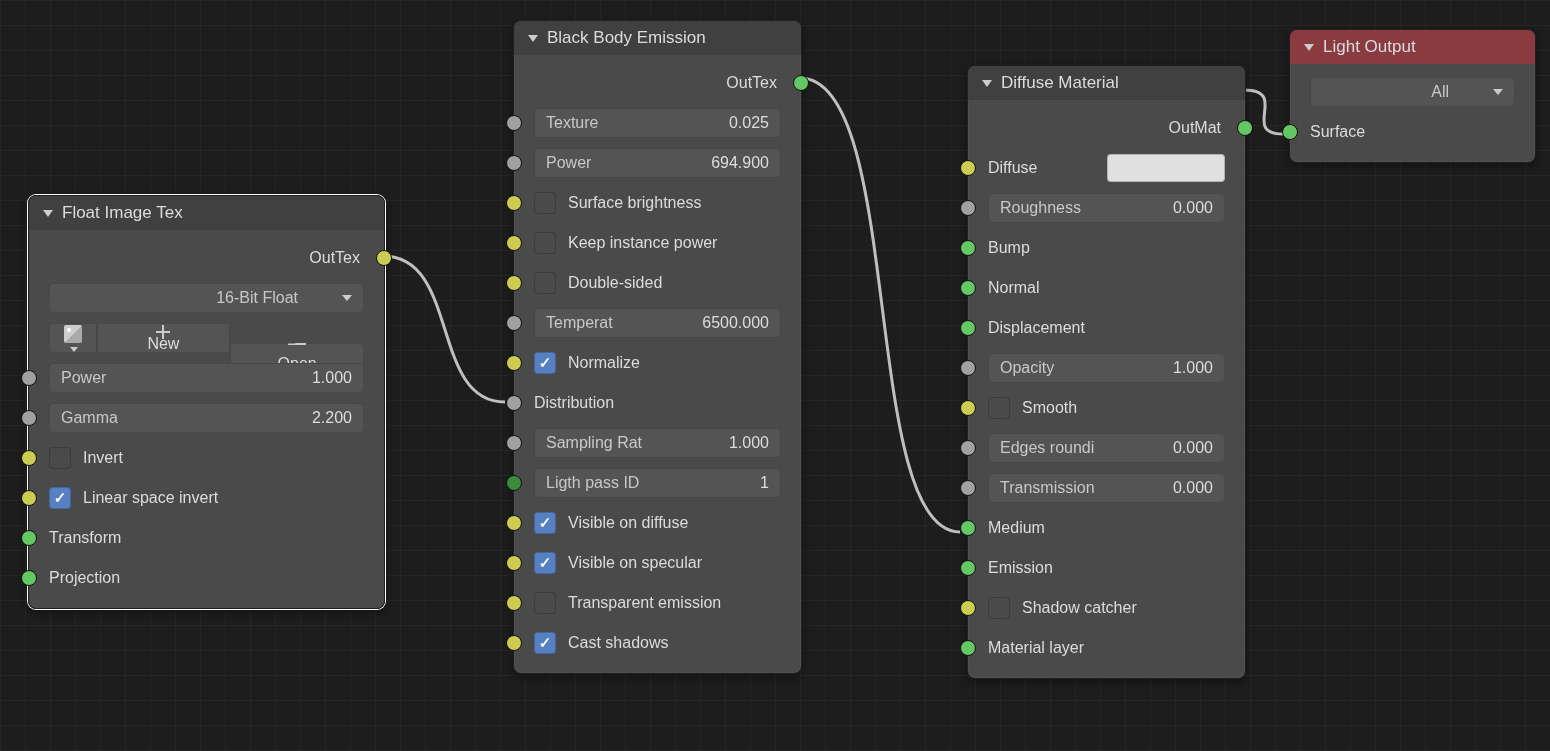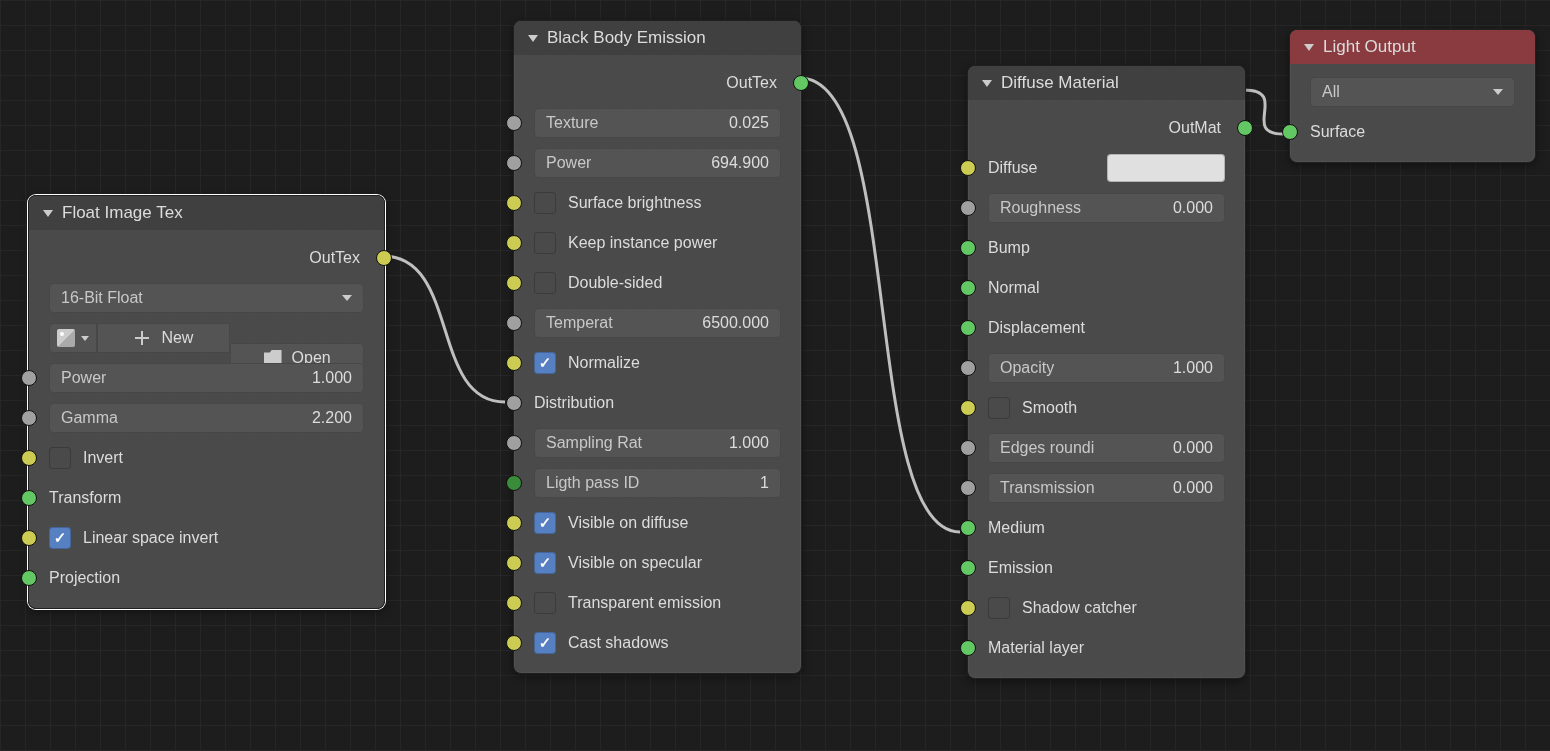--- a/index.html
+++ b/index.html
@@ -82,21 +82,21 @@
     background: var(--field-bg);
     border-radius:5px;
     height:30px;
     display:flex;align-items:center;
     padding:0 12px;
     justify-content:space-between;
     box-shadow: inset 0 0 0 1px rgba(0,0,0,0.15);
   }
   .field .fname{color:var(--text-dim);white-space:nowrap;overflow:hidden;}
   .field .fval{color:var(--text);white-space:nowrap;}
-  .field.select{justify-content:space-between;}
+  .field.select{justify-content:flex-end;gap:44px;}
   .chev{width:0;height:0;border-left:5px solid transparent;border-right:5px solid transparent;border-top:6px solid #ccc;}
 
   .check{
     width:22px;height:22px;border-radius:4px;
     background: var(--field-bg-dark);
     margin-right:12px;
     display:flex;align-items:center;justify-content:center;
     box-shadow: inset 0 0 0 1px rgba(0,0,0,0.2);
   }
   .check.on{background: var(--accent);}
@@ -106,20 +106,21 @@
     width:118px;height:28px;border-radius:4px;background:var(--swatch-white);
     box-shadow: inset 0 0 0 1px rgba(0,0,0,0.2);
   }
 
   .btnrow{display:flex;gap:0;padding:0 20px;height:40px;align-items:center;}
   .btn{
     background: var(--field-bg);
     height:30px;display:flex;align-items:center;justify-content:center;
     box-shadow: inset 0 0 0 1px rgba(0,0,0,0.15);
     color:var(--text);
+    flex-direction:column;
   }
   .btn.img{border-radius:5px 0 0 5px;width:48px;gap:4px;}
   .btn.mid{width:135px;gap:10px;}
   .btn.open{border-radius:0 5px 5px 0;width:135px;gap:10px;margin-top:40px;}
   .ico{width:18px;height:18px;display:inline-block;}
   .ico-img{background:linear-gradient(135deg,#ccc 50%,#aaa 50%);border-radius:2px;position:relative;}
   .ico-img::after{content:"";position:absolute;width:4px;height:4px;background:#fff;border-radius:50%;top:3px;left:3px;}
   .ico-plus{position:relative;}
   .ico-plus::before,.ico-plus::after{content:"";position:absolute;background:#ccc;}
   .ico-plus::before{left:8px;top:2px;width:2px;height:14px;}
@@ -180,27 +181,27 @@
           <span class="fname">Gamma</span>
           <span class="fval">2.200</span>
         </div>
       </div>
       <div class="row">
         <span class="socket in s-yellow"></span>
         <span class="check"></span>
         <span class="label">Invert</span>
       </div>
       <div class="row">
+        <span class="socket in s-yellow"></span>
+        <span class="check on"></span>
+        <span class="label">Linear space invert</span>
+      </div>
+      <div class="row">
         <span class="socket in s-green"></span>
         <span class="label">Transform</span>
-      </div>
-      <div class="row">
-        <span class="socket in s-yellow"></span>
-        <span class="check on"></span>
-        <span class="label">Linear space invert</span>
       </div>
       <div class="row">
         <span class="socket in s-green"></span>
         <span class="label">Projection</span>
       </div>
     </div>
   </div>
 
   <div class="node" style="left:513px;top:20px;width:287px;">
     <div class="node-header">

